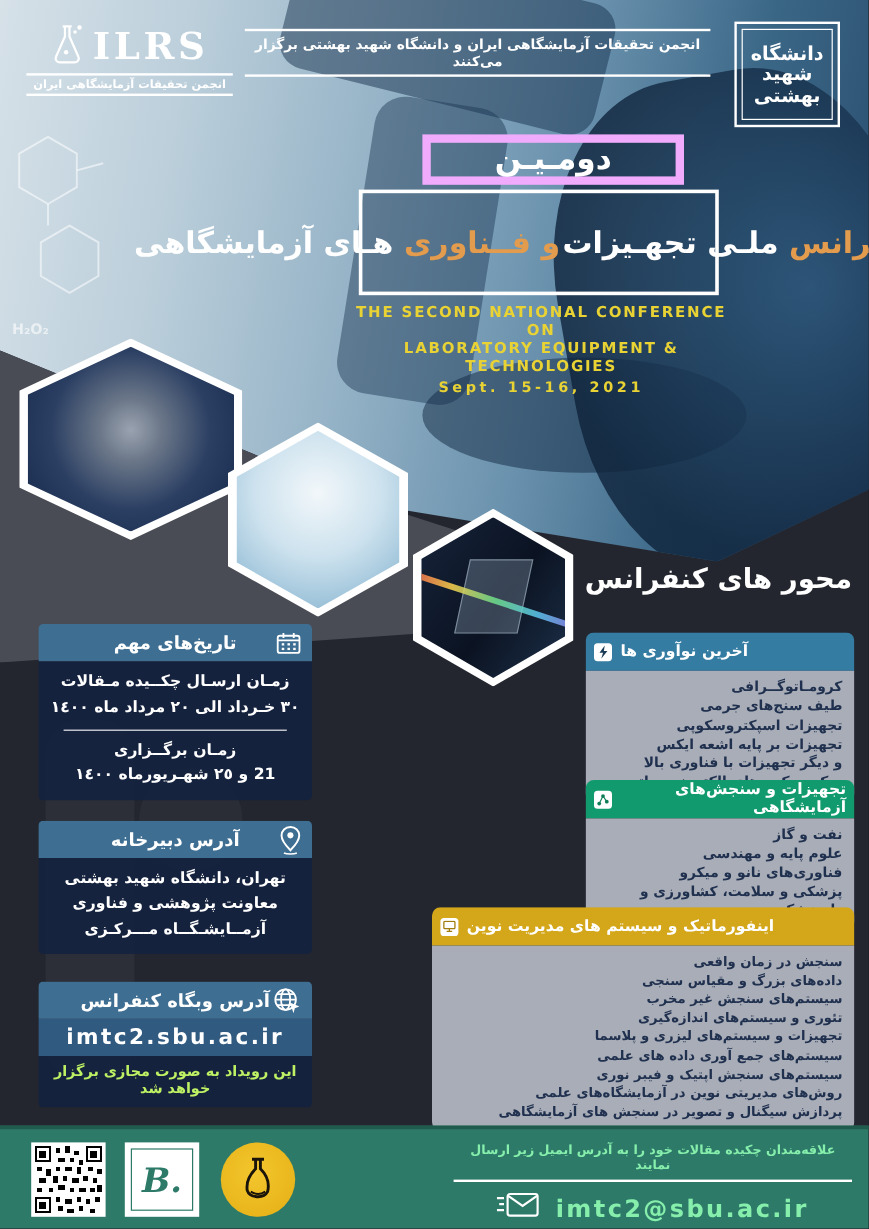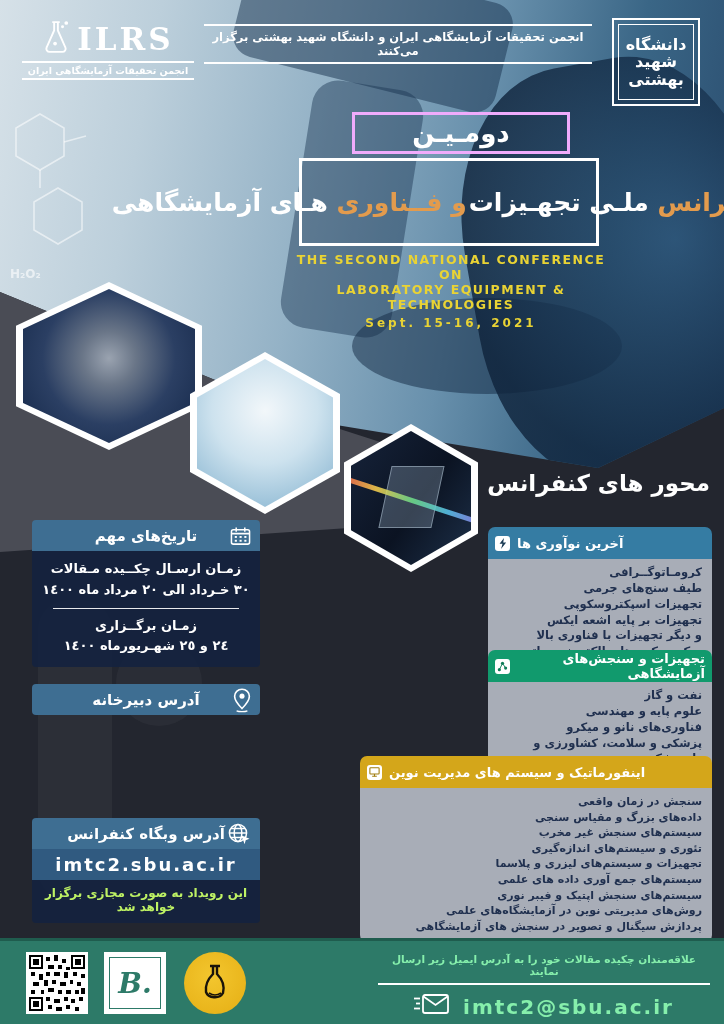--- a/index.html
+++ b/index.html
@@ -25,21 +25,21 @@
   .ilrs { position:absolute; left:22px; top:20px; width:172px; color:#fff; }
   .ilrs-row { display:flex; align-items:center; justify-content:center; gap:7px; }
   .ilrs-name { font-family:"DejaVu Serif", serif; font-size:31px; font-weight:bold; letter-spacing:3px; }
   .ilrs-sub { margin-top:3px; border-top:2px solid #fff; border-bottom:2px solid #fff; font-size:9.5px; font-weight:bold; text-align:center; padding:2px 0; direction:rtl; }
   .top-banner { position:absolute; left:204px; top:24px; width:388px; text-align:center; color:#fff;
     font-size:11.5px; font-weight:bold; border-top:2px solid #fff; border-bottom:2px solid #fff; padding:4px 2px; direction:rtl; }
   .sbu { position:absolute; left:612px; top:18px; width:88px; height:88px; border:2px solid #fff; display:flex; align-items:center; justify-content:center; }
   .sbu-inner { width:76px; height:76px; border:1px solid #fff; display:flex; flex-direction:column; align-items:center; justify-content:center; color:#fff; font-weight:bold; font-size:16px; line-height:1.08; direction:rtl; }
 
   
-  .ordinal-box { position:absolute; left:352px; top:112px; width:218px; height:42px; border:3px solid #f0abfc;
+  .ordinal-box { position:absolute; left:352px; top:112px; width:218px; height:42px; border:7px solid #f0abfc;
     display:flex; align-items:center; justify-content:center; color:#fff; font-size:26px; font-weight:bold; direction:rtl; }
   .main-title-box { position:absolute; left:299px; top:158px; width:300px; height:88px; border:3px solid #fff;
     display:flex; flex-direction:row; align-items:center; justify-content:center; gap:2px; direction:rtl; }
   .mt-line { color:#fff; font-size:25px; font-weight:bold; white-space:nowrap; }
   .mt-accent { color:#e39b4d; }
   .en-sub { position:absolute; left:286px; top:252px; width:330px; text-align:center; color:#e9d334; font-weight:bold; }
   .en-sub .l1 { font-size:12.5px; letter-spacing:1.5px; }
   .en-sub .l2 { font-size:12.5px; letter-spacing:1.5px; }
   .en-sub .dt { font-size:12px; letter-spacing:3px; margin-top:4px; }
 
@@ -194,34 +194,39 @@
           </g>
         </svg>
       </span>
       <span>تاریخ‌های مهم</span>
     </div>
     <div class="bd">
       <div>زمـان ارسـال چکــیده مـقالات</div>
       <div>٣٠ خـرداد الی ٢٠ مرداد ماه ١٤٠٠</div>
       <div class="divider"></div>
       <div>زمـان برگــزاری</div>
-      <div>٢٤ و ٢٥ شهـریورماه ١٤٠٠</div>
+      <div>21 و ٢٥ شهـریورماه ١٤٠٠</div>
     </div>
   </div>
 
   <div class="ibox" id="box-secretariat">
     <div class="hd">
       <span class="ic">
         <svg width="18" height="26" viewBox="0 0 20 27" fill="none" stroke="#fff" stroke-width="1.8">
           <path d="M10 1.5 C5.2 1.5 1.8 5.1 1.8 9.4 C1.8 14.8 10 23 10 23 C10 23 18.2 14.8 18.2 9.4 C18.2 5.1 14.8 1.5 10 1.5 Z"></path>
           <circle cx="10" cy="9.2" r="2.8" fill="#fff" stroke="none"></circle>
           <path d="M4 25.5 a7 1.8 0 0 0 12 0" stroke-width="1.4"></path>
         </svg>
       </span>
       <span>آدرس دبیرخانه</span>
+    </div>
+    <div class="bd">
+      <div>تهران، دانشگاه شهید بهشتی</div>
+      <div>معاونت پژوهشی و فناوری</div>
+      <div>آزمــایشـگــاه مـــرکـزی</div>
     </div>
   </div>
 
   <div class="ibox" id="box-website">
     <div class="hd">
       <span class="ic">
         <svg width="24" height="24" viewBox="0 0 24 24" fill="none" stroke="#fff" stroke-width="1.5">
           <circle cx="11" cy="11" r="8.6"></circle>
           <ellipse cx="11" cy="11" rx="3.8" ry="8.6"></ellipse>
           <line x1="2.4" y1="11" x2="19.6" y2="11"></line>

